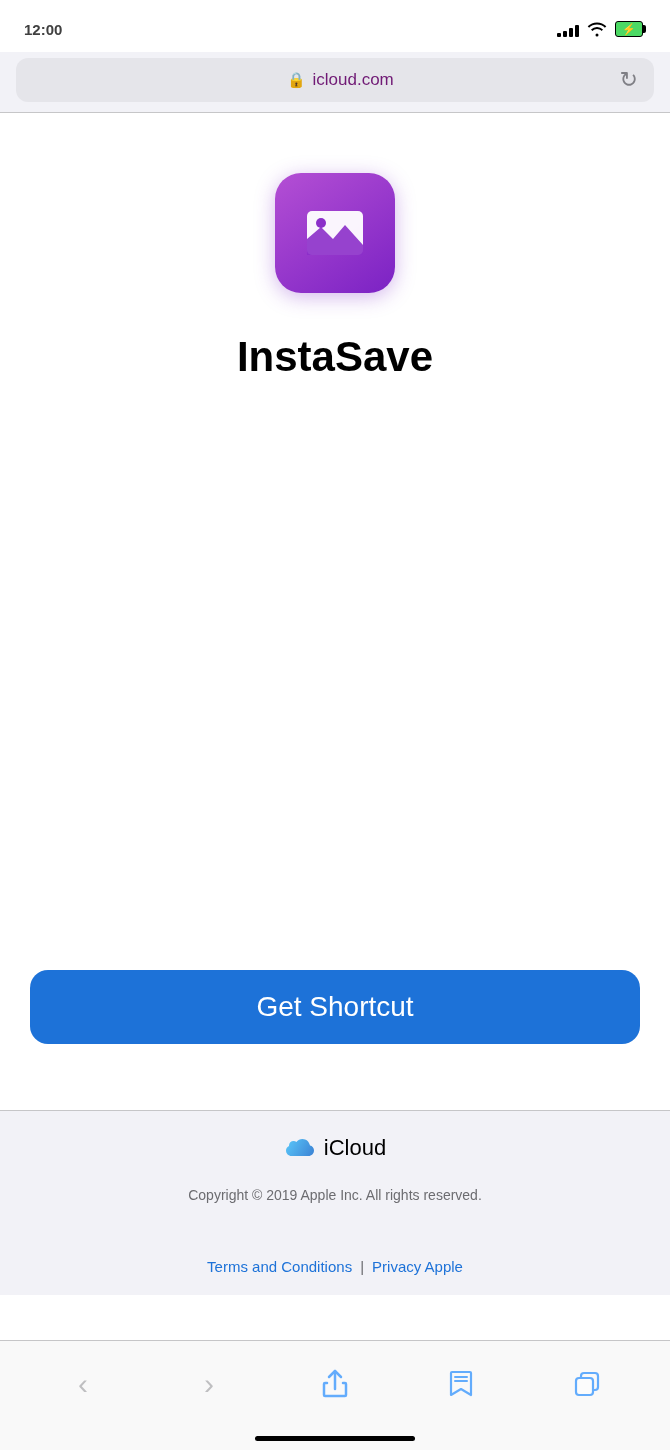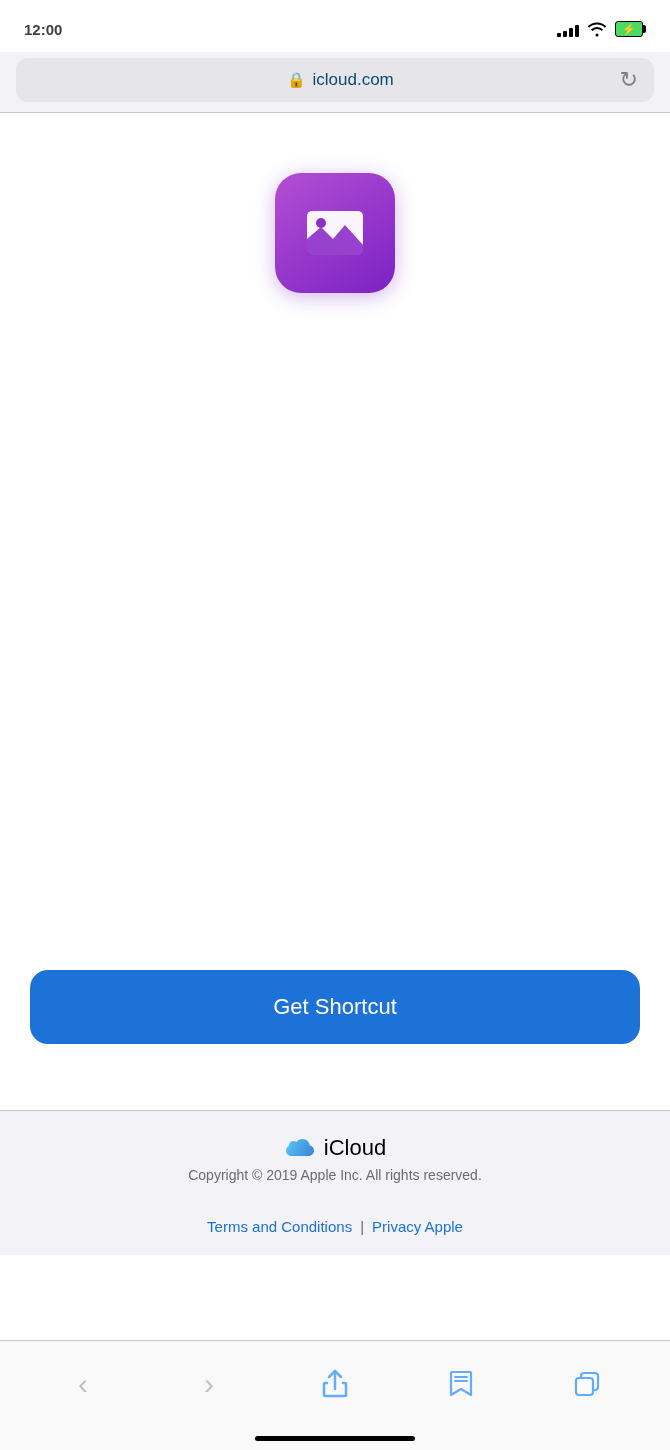--- a/index.html
+++ b/index.html
@@ -70,21 +70,21 @@
       align-items: center;
       gap: 6px;
     }
 
     .lock-icon {
       color: #34c759;
       font-size: 15px;
     }
 
     .address-text {
-      color: #0c4a6e;
+      color: #701a75;
       font-size: 17px;
       font-weight: 400;
     }
 
     .refresh-icon {
       color: #3c3c43;
       font-size: 20px;
       opacity: 0.6;
     }
 
@@ -119,21 +119,21 @@
       margin-bottom: 30px;
     }
 
     .get-shortcut-btn {
       width: 100%;
       background: #1d72d8;
       color: #fff;
       border: none;
       border-radius: 18px;
       height: 74px;
-      font-size: 22px;
+      font-size: 28px;
       font-weight: 500;
       cursor: pointer;
       letter-spacing: 0;
     }
 
     .icloud-logo {
       display: flex;
       align-items: center;
       gap: 8px;
       margin-bottom: 4px;
@@ -278,27 +278,28 @@
     <div class="app-icon">
 
       <svg width="72" height="72" viewBox="0 0 72 72" fill="none">
         <rect x="8" y="14" width="56" height="44" rx="5" fill="white" opacity="0.95"></rect>
         <circle cx="22" cy="26" r="5" fill="#8b2fc9"></circle>
         <path d="M8 42 L22 30 L34 42 L46 28 L64 48 L64 58 L8 58 Z" fill="#8b2fc9" opacity="0.9"></path>
       </svg>
     </div>
   </div>
 
+  <h1 class="app-name">InstaSave</h1>
 </div>
 
 <div style="position:absolute; top: 970px; left: 0; right: 0; padding: 0 30px;">
   <button class="get-shortcut-btn">Get Shortcut</button>
 </div>
 
-<div style="position:absolute; top: 1110px; left: 0; right: 0; background:#f2f2f7; border-top: 1px solid #c6c6c8; padding: 24px 30px 20px; display:flex; flex-direction:column; align-items:center; gap:0;">
+<div style="position:absolute; top: 1110px; left: 0; right: 0; background:#f2f2f7; border-top: 1px solid #c6c6c8; padding: 24px 30px 20px; display:flex; flex-direction:column; align-items:center; gap:20px;">
 
   <div class="icloud-logo">
     <svg width="32" height="22" viewBox="0 0 32 22" fill="none">
       <path d="M26 8.5C25.3 4.8 22.2 2 18.5 2C16 2 13.8 3.2 12.4 5.1C11.7 4.4 10.7 4 9.5 4C7 4 5 6 5 8.5C5 8.7 5 8.9 5.1 9.1C3.3 9.8 2 11.5 2 13.5C2 16.5 4.5 19 7.5 19H24.5C27.5 19 30 16.5 30 13.5C30 11 28.3 8.9 26 8.5Z" fill="url(#cloudGrad)"></path>
       <defs>
         <linearGradient id="cloudGrad" x1="2" y1="2" x2="30" y2="19" gradientUnits="userSpaceOnUse">
           <stop offset="0%" stop-color="#5ac8fa"></stop>
           <stop offset="100%" stop-color="#3b82d4"></stop>
         </linearGradient>
       </defs>

